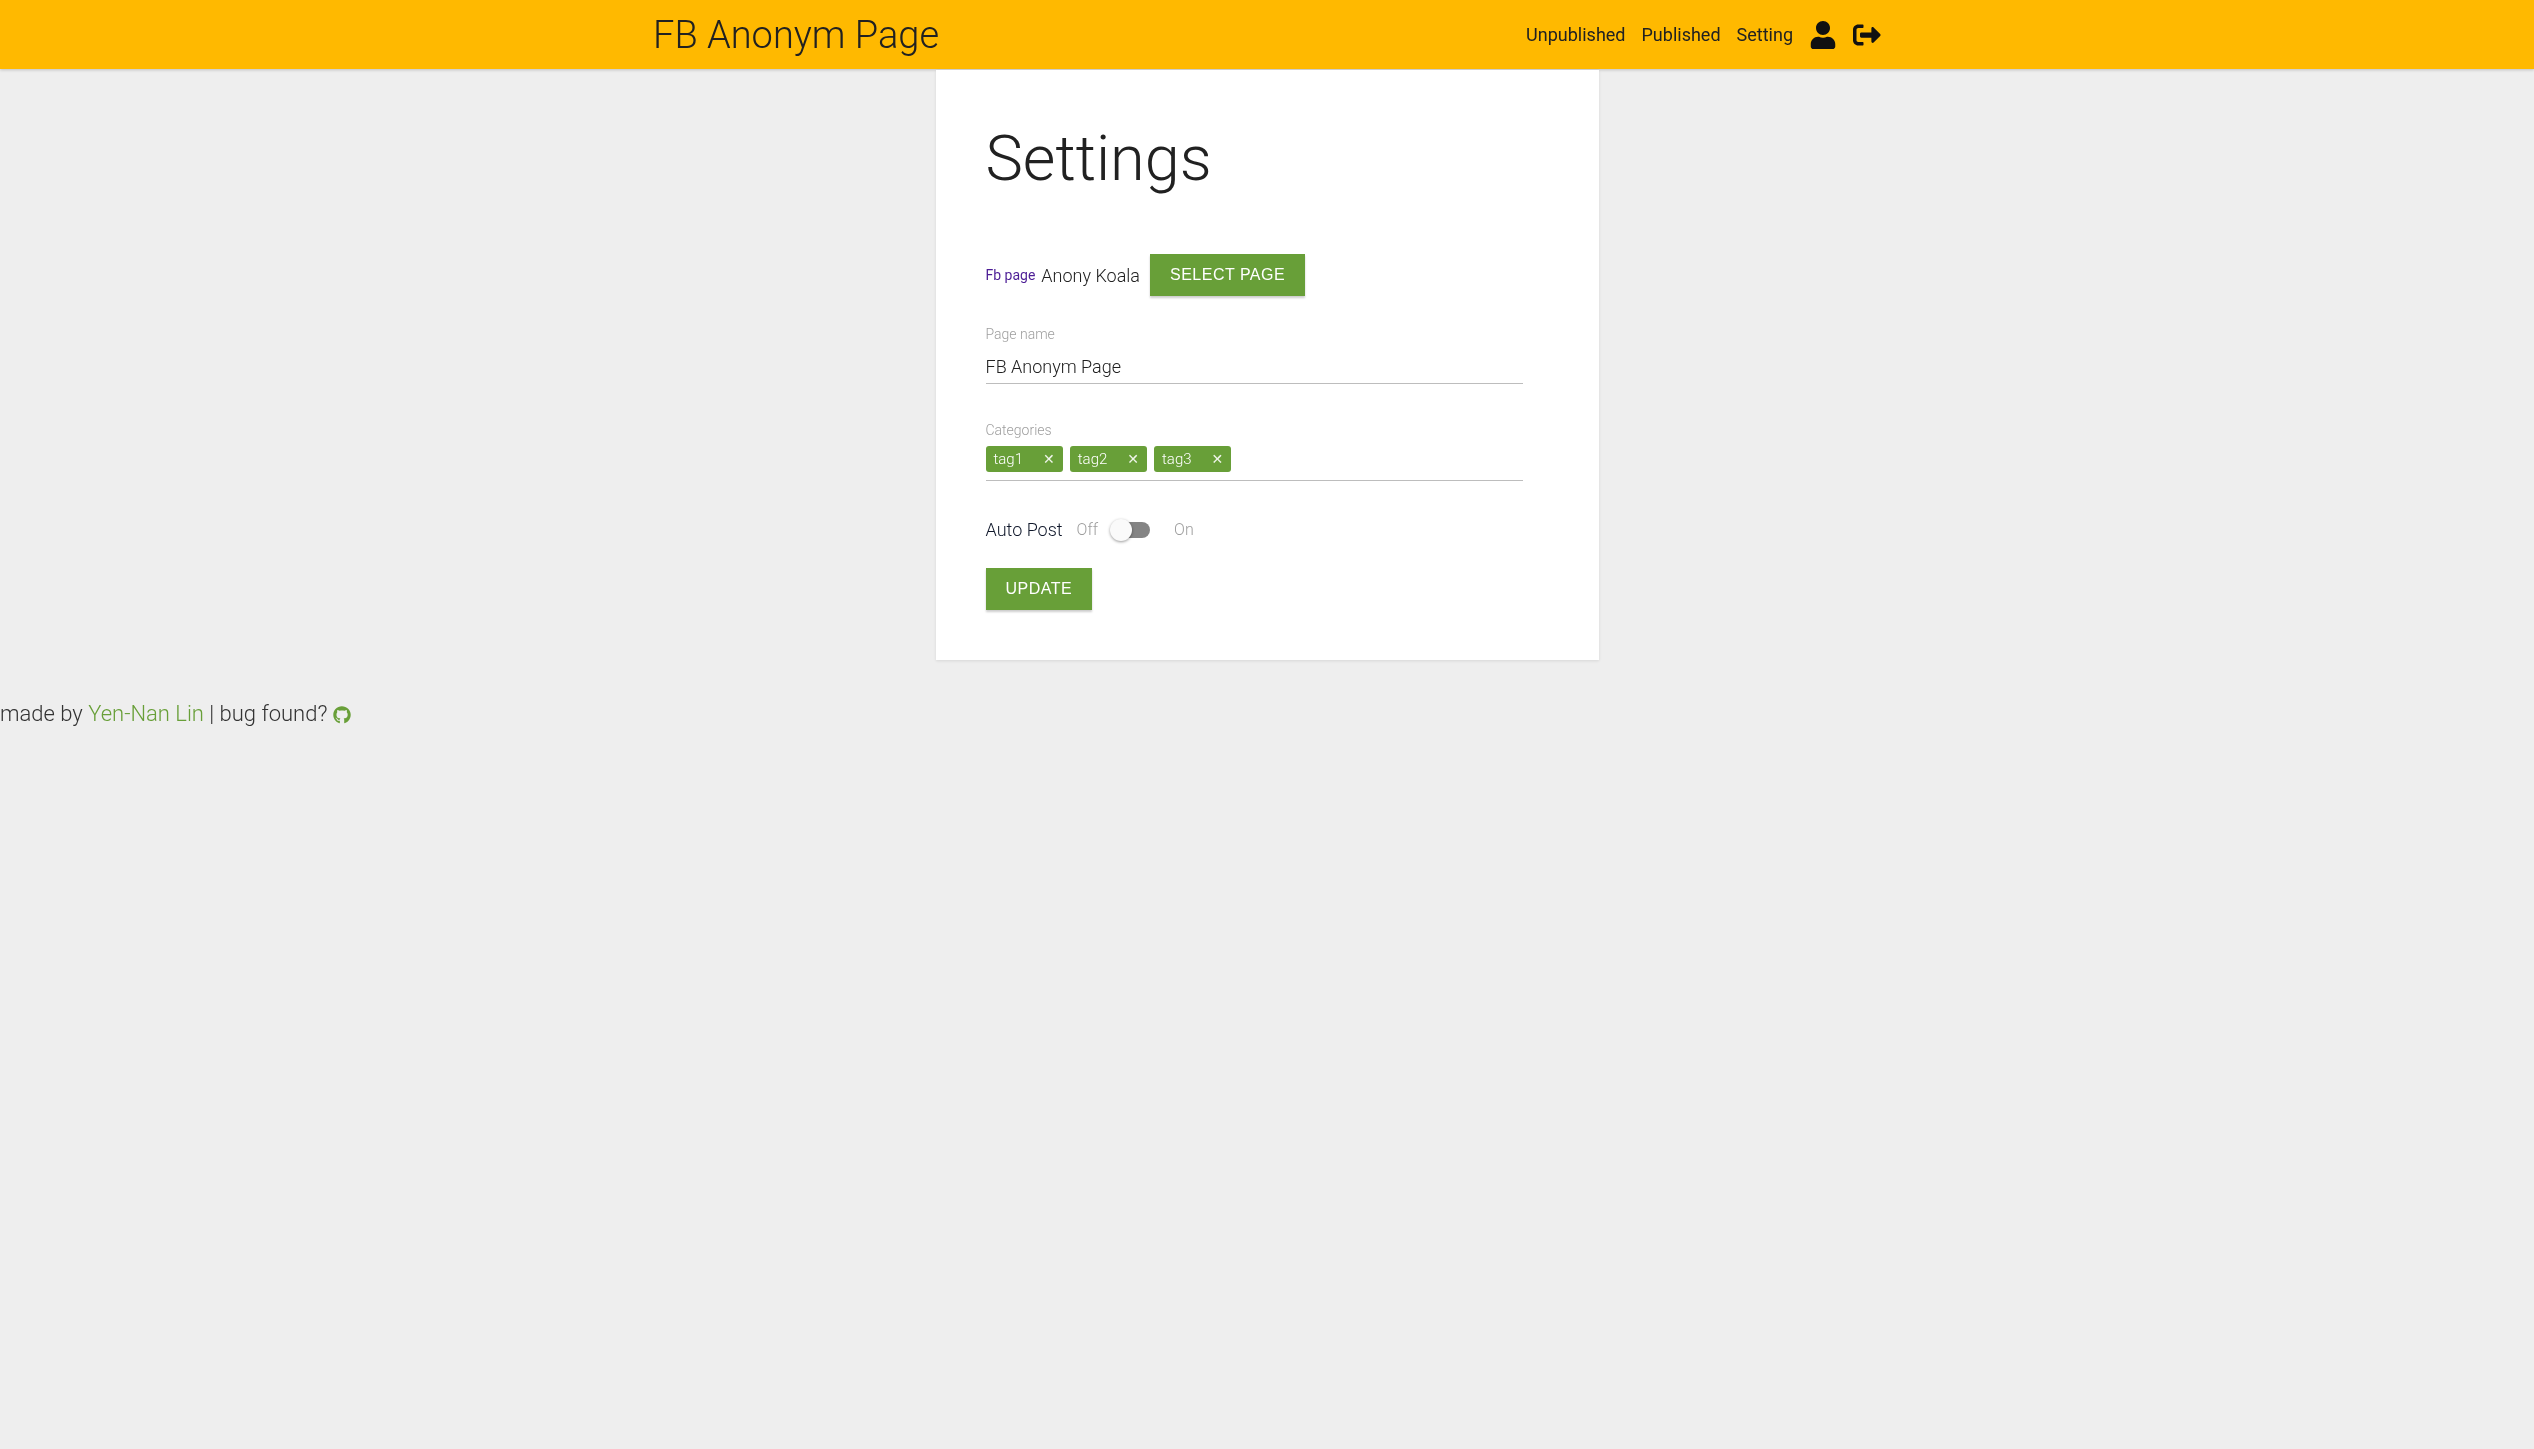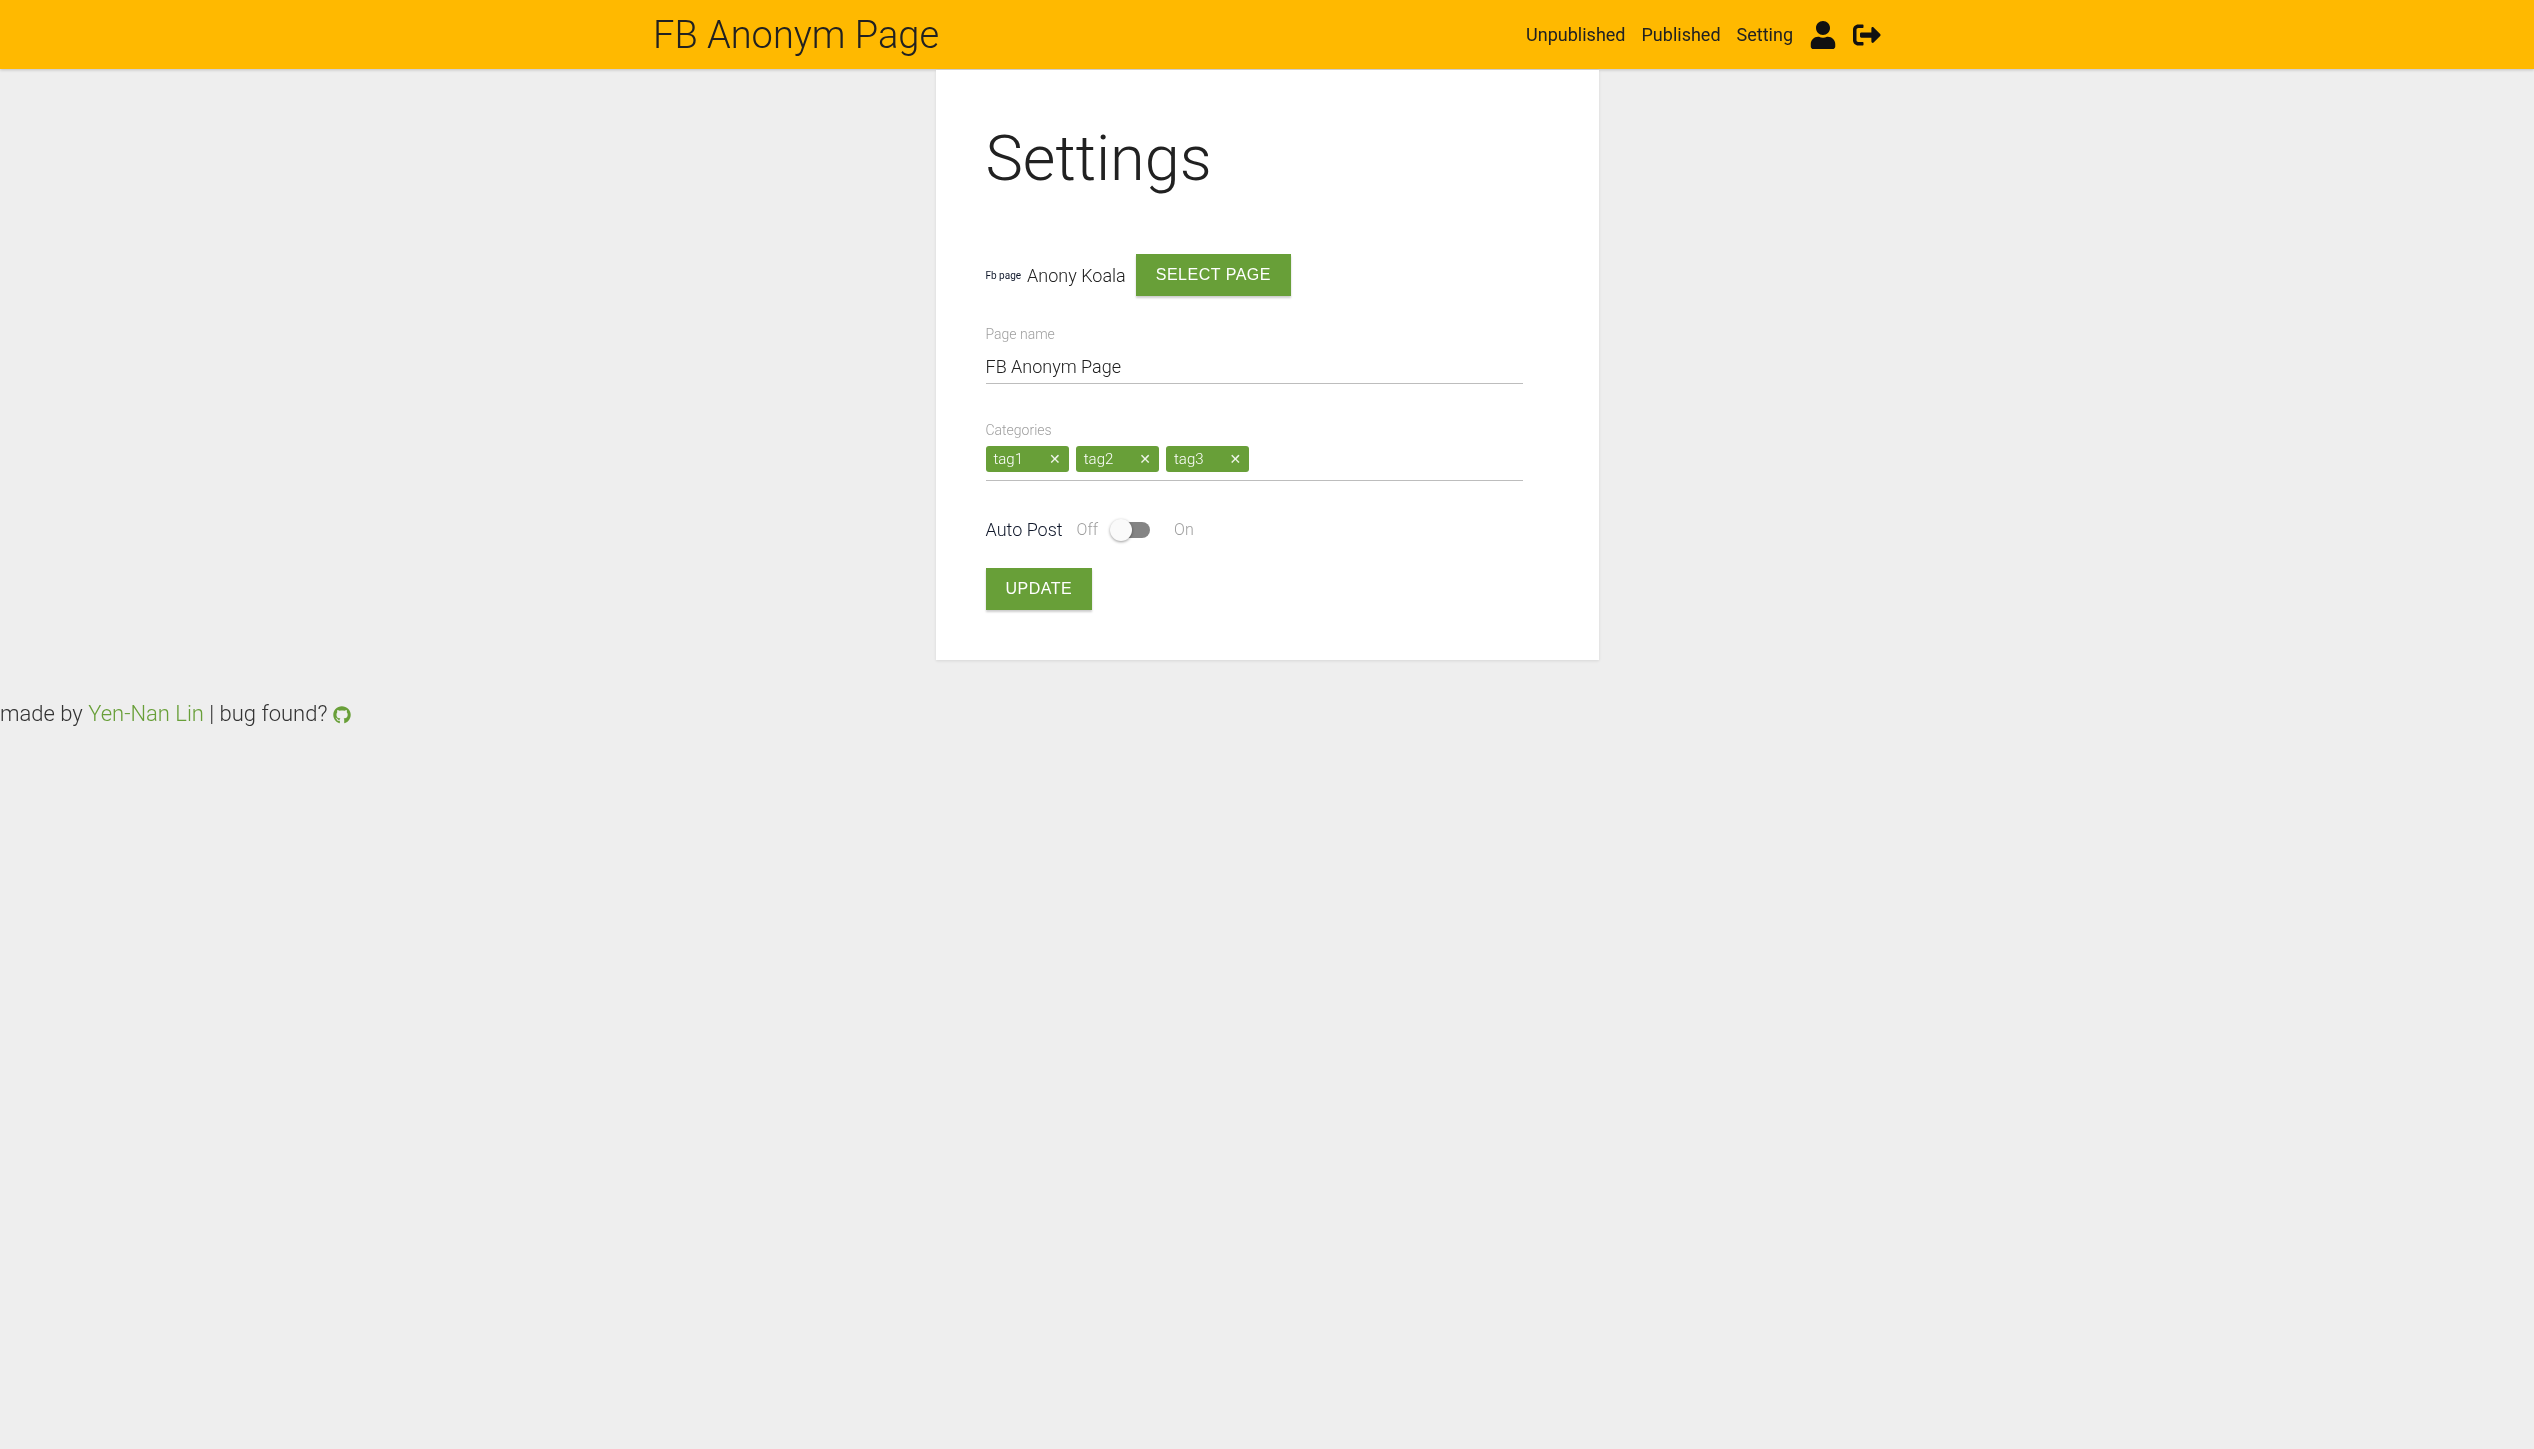--- a/index.html
+++ b/index.html
@@ -71,22 +71,22 @@
       margin-bottom: 59px;
       margin-top: 10px;
     }
     .fb-page-row {
       display: flex;
       align-items: center;
       gap: 6px;
       margin-bottom: 30px;
     }
     .label-small {
-      font-size: 10px;
-      color: #0f172a;
+      font-size: 14px;
+      color: #4c1d95;
       font-weight: 400;
     }
     .page-value {
       font-size: 18px;
       color: #212121;
     }
     .btn {
       background: #5d9732;
       background: #689f38;
       color: #fff;
@@ -131,21 +131,21 @@
       flex-wrap: wrap;
     }
     .tag {
       background: #689f38;
       color: #fff;
       font-size: 15px;
       padding: 4px 8px;
       border-radius: 3px;
       display: inline-flex;
       align-items: center;
-      gap: 26px;
+      gap: 20px;
     }
     .tag-remove {
       cursor: pointer;
       font-size: 14px;
       color: #fff;
       opacity: 0.9;
     }
     .auto-post-row {
       display: flex;
       align-items: center;

